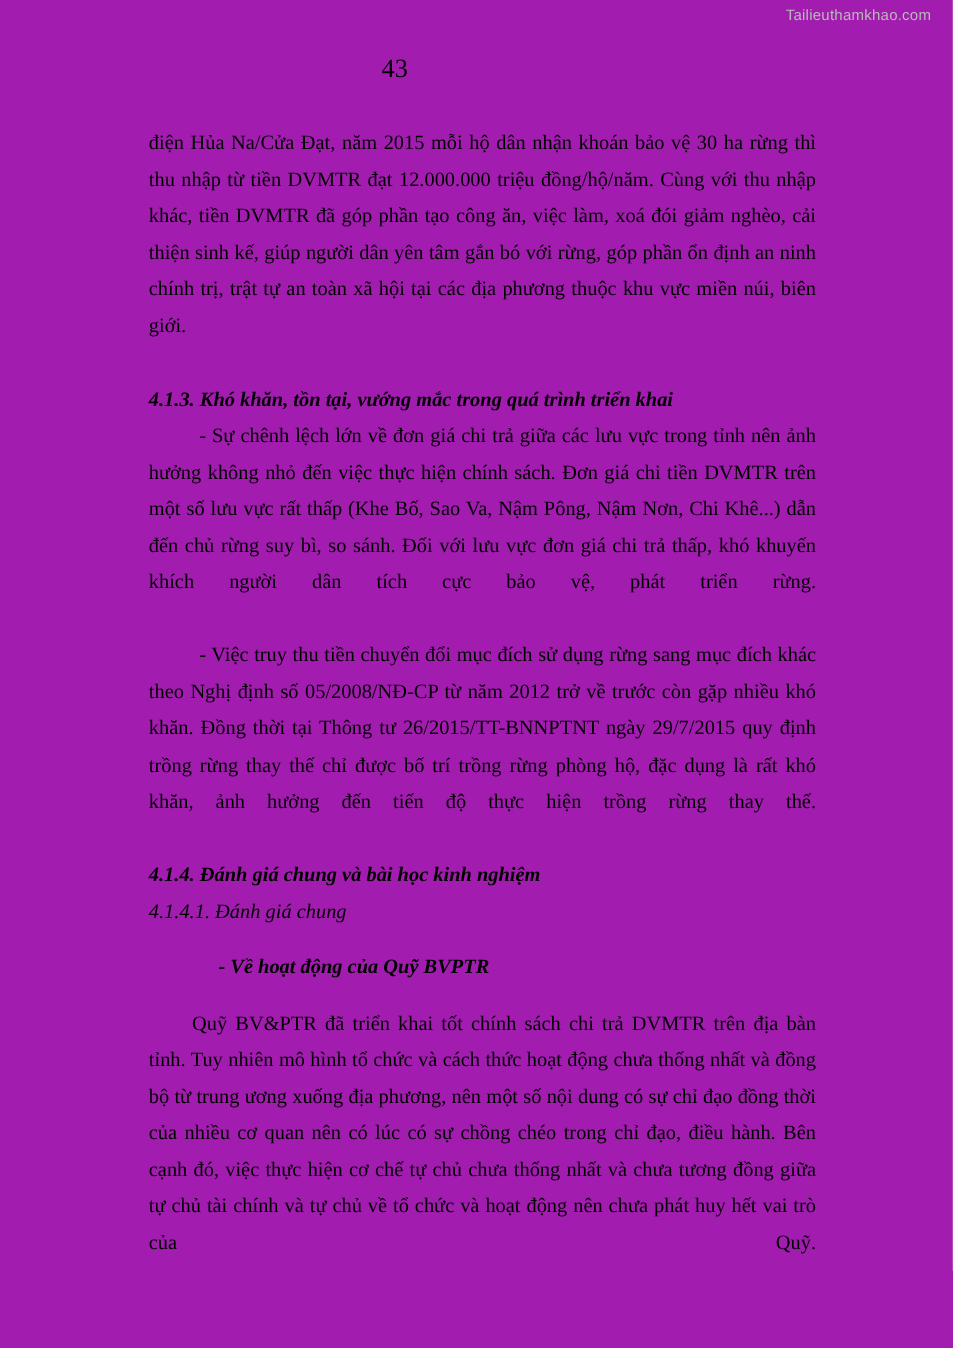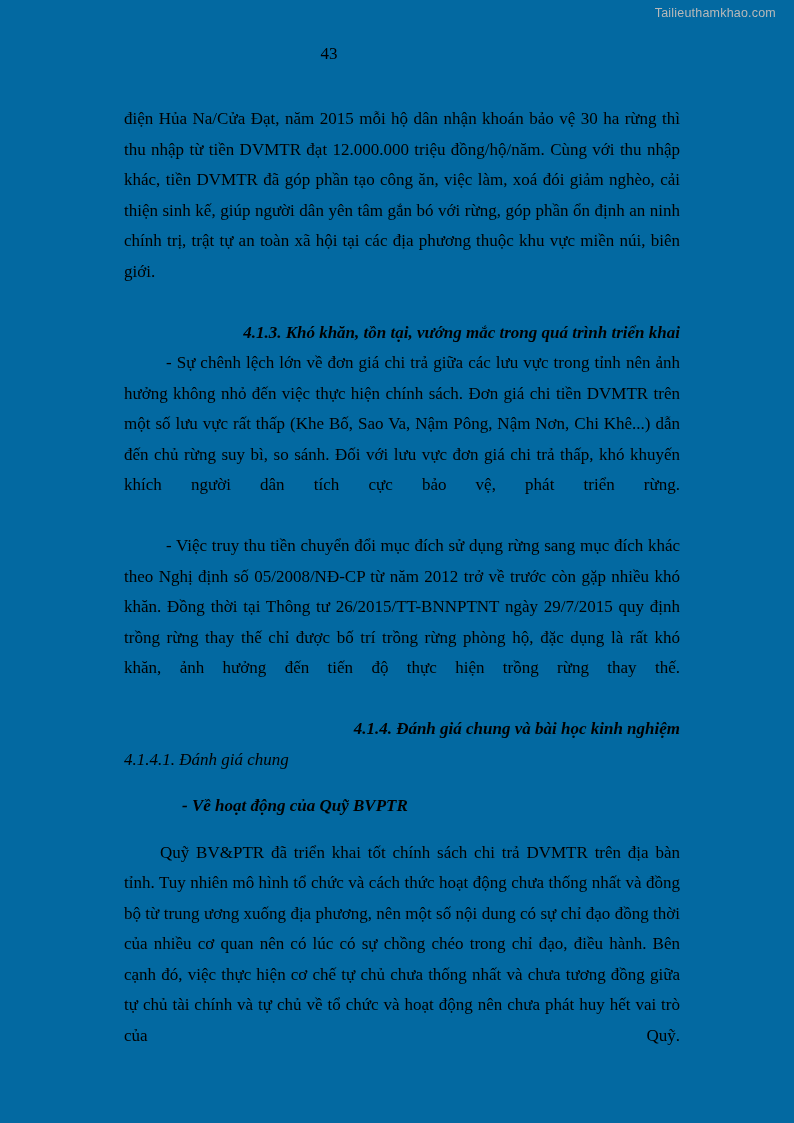--- a/index.html
+++ b/index.html
@@ -12,41 +12,41 @@
     height: 1123px;
     position: relative;
     font-family: "Liberation Serif", "DejaVu Serif", serif;
     color: #000000;
     overflow: hidden;
   }
 
   .page {
     position: absolute;
     inset: 0;
-    background: #0369a1;
+    background: #a21caf;
   }
 
   .watermark {
     position: absolute;
     top: 6px;
     right: 18px;
     font-family: "Liberation Sans", sans-serif;
     font-size: 12.5px;
     color: #b9b9b9;
     letter-spacing: 0.2px;
     user-select: none;
   }
 
   .page-number {
     position: absolute;
     top: 44px;
     left: 0;
     width: 634px;
     text-align: center;
-    font-size: 17px;
+    font-size: 22px;
     padding-left: 24px;
     box-sizing: border-box;
   }
 
   .content {
     position: absolute;
     top: 104px;
     left: 124px;
     width: 556px;
     font-size: 17px;
@@ -76,21 +76,21 @@
   .para::after,
   .para-indent::after {
     content: "";
     display: inline-block;
     width: 100%;
   }
 
   .h-bolditalic {
     font-weight: bold;
     font-style: italic;
-    text-align: right;
+    text-align: left;
     margin: 0;
   }
   .h-italic {
     font-style: italic;
     text-align: left;
     margin: 0;
   }
   .sub-bolditalic {
     font-weight: bold;
     font-style: italic;

